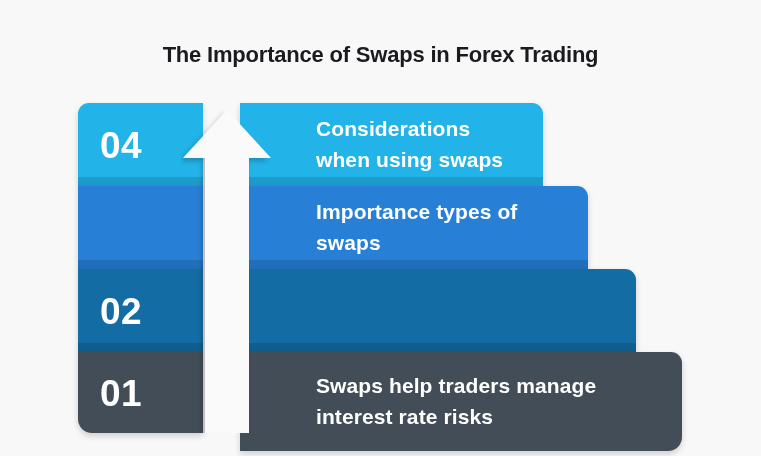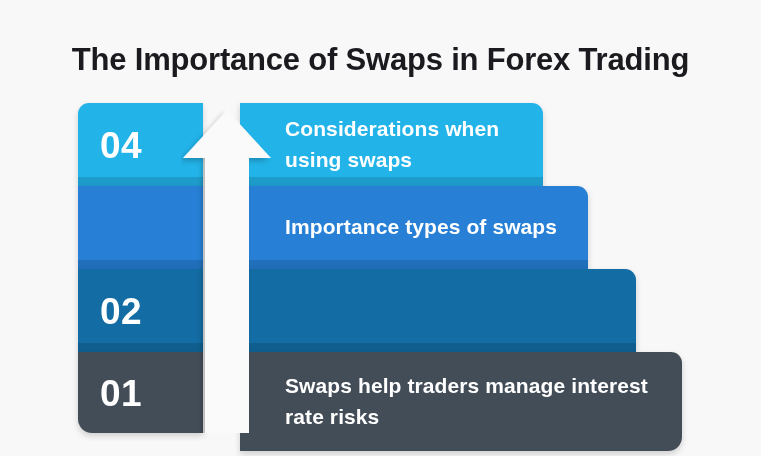--- a/index.html
+++ b/index.html
@@ -15,21 +15,21 @@
     position: relative;
   }
 
   
   #page-title {
     position: absolute;
     top: 42px;
     left: 0;
     width: 761px;
     text-align: center;
-    font-size: 31px;
+    font-size: 22px;
     font-weight: bold;
     color: #1b1b1f;
     letter-spacing: -0.2px;
   }
 
   
   #stack {
     position: absolute;
     left: 78px;
     top: 103px;
@@ -94,21 +94,21 @@
     background: rgba(0,0,0,0.13);
     pointer-events: none;
   }
 
   
   .r-tl { border-top-left-radius: 11px; }
   .r-tr { border-top-right-radius: 11px; }
   .r-bl { border-bottom-left-radius: 14px; }
   .r-br { border-bottom-right-radius: 14px; }
 
-  .shadow-soft { box-shadow: 0 3px 6px rgba(0,0,0,0.17); }
+  .shadow-soft { box-shadow: 0 3px 6px rgba(0,0,0,0.17); padding-left: 31px; }
 
   
   #arrow {
     position: absolute;
     left: 103px;
     top: 3px;
     width: 92px;
     height: 327px;
     pointer-events: none;
     z-index: 5;

